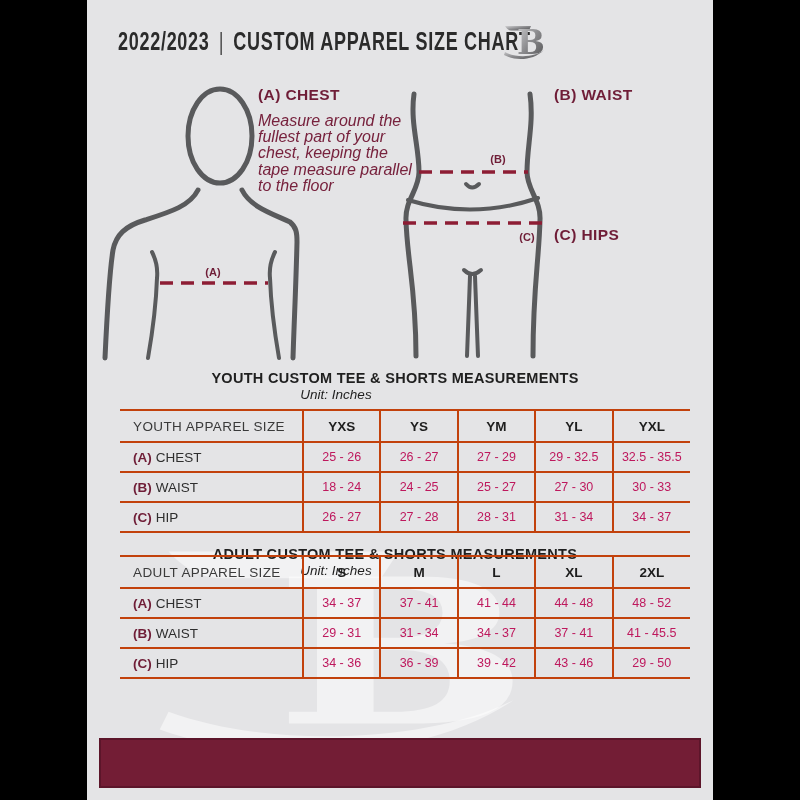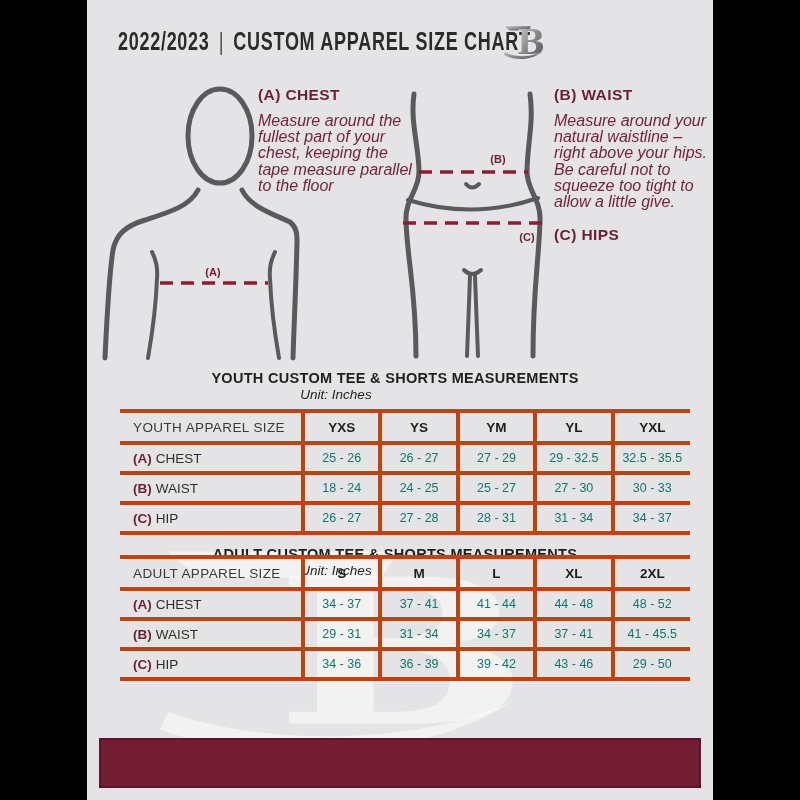--- a/index.html
+++ b/index.html
@@ -51,33 +51,33 @@
   .tbl-unit{
     position:absolute;left:0;width:498px;text-align:center;z-index:2;
     font-size:13.5px;font-style:italic;color:#1f1f1f;
   }
   .youth-title{top:370px;} .youth-unit{top:387px;}
   .adult-title{top:546px;} .adult-unit{top:563px;}
   .tbl-wrap{position:absolute;left:33px;z-index:2;}
   .youth-tbl{top:409px;} .adult-tbl{top:555px;}
   table.size-table{border-collapse:collapse;table-layout:fixed;width:570px;background:transparent;}
   table.size-table th,table.size-table td{
-    border:4px solid #c2410c;padding:0;text-align:center;vertical-align:middle;
+    border:2px solid #c2410c;padding:0;text-align:center;vertical-align:middle;
   }
   table.size-table tr>*:first-child{border-left:none;text-align:left;padding-left:13px;}
   table.size-table tr>*:last-child{border-right:none;}
   table.size-table thead tr{height:32px;}
   table.size-table tbody tr{height:30px;}
   col.c-label{width:183px;}
   col.c-size{width:77.4px;}
   th.size-col-label{font-weight:400;font-size:13.5px;color:#3a3a3a;letter-spacing:.4px;}
   th.size-head{font-weight:700;font-size:13.5px;color:#1d1d1d;}
   td.row-label{font-size:13.5px;color:#2e2e2e;}
   td.row-label .pfx{color:#6f1d37;font-weight:800;margin-right:4px;}
-  td.val{font-size:12.5px;color:#0f766e;}
+  td.val{font-size:12.5px;color:#be185d;}
   
   .footer-bar{
     position:absolute;left:12px;top:738px;width:602px;height:50px;z-index:2;
     background:#731d35;border:2px solid #5c152a;box-sizing:border-box;
   }
   
   .body-stroke{fill:none;stroke:#595a5c;stroke-width:5;stroke-linecap:round;}
   .body-stroke-thin{fill:none;stroke:#595a5c;stroke-width:4;stroke-linecap:round;}
   .dash-line{stroke:#8d1d34;stroke-width:3.6;stroke-dasharray:13 8;}
   .dash-label{fill:#6f1d37;font-family:"Liberation Sans",sans-serif;font-weight:800;font-size:11px;}
@@ -152,26 +152,20 @@
   <div class="instr instr-a">
     <h3>(A) CHEST</h3>
     <p>Measure around the
 fullest part of your
 chest, keeping the
 tape measure parallel
 to the floor</p>
   </div>
   <div class="instr instr-b">
     <h3>(B) WAIST</h3>
-    <p>Measure around your
-natural waistline –
-right above your hips.
-Be careful not to
-squeeze too tight to
-allow a little give.</p>
   </div>
   <div class="instr instr-c">
     <h3>(C) HIPS</h3>
   </div>
 
   <div class="tbl-title youth-title">YOUTH CUSTOM TEE &amp; SHORTS MEASUREMENTS</div>
   <div class="tbl-unit youth-unit">Unit: Inches</div>
   <div class="tbl-wrap youth-tbl">
     <table class="size-table">
       <colgroup>

